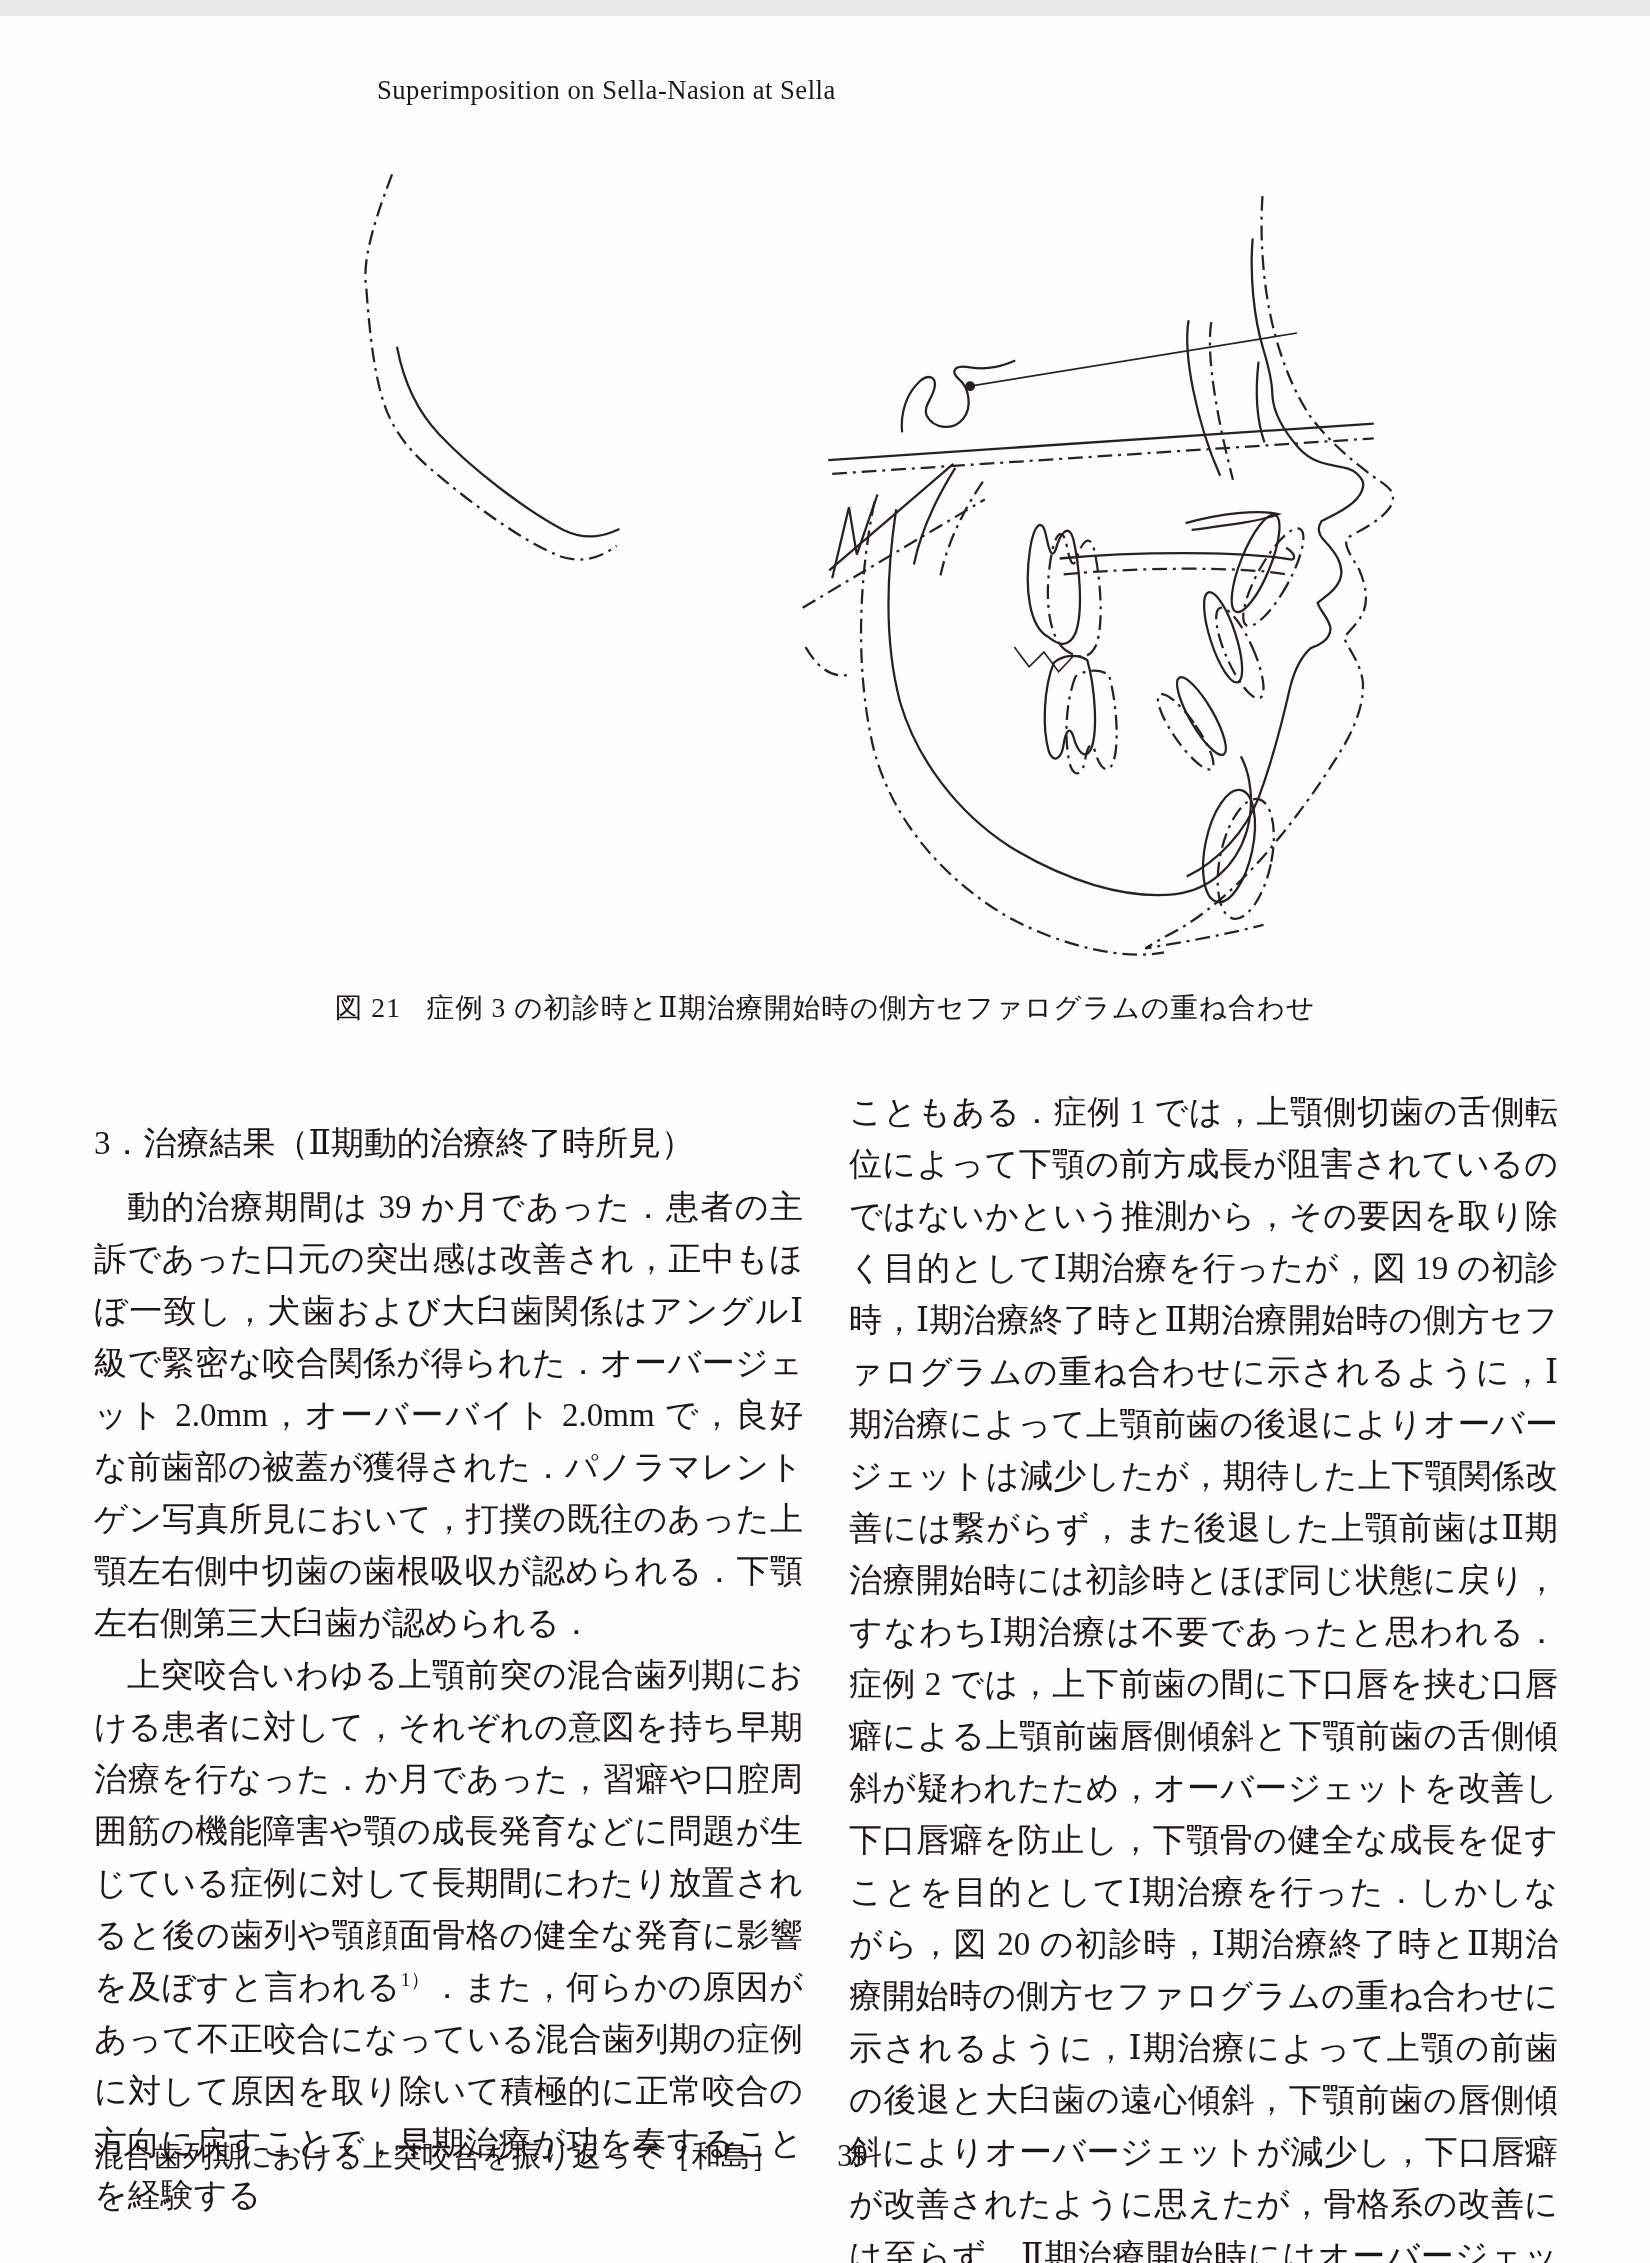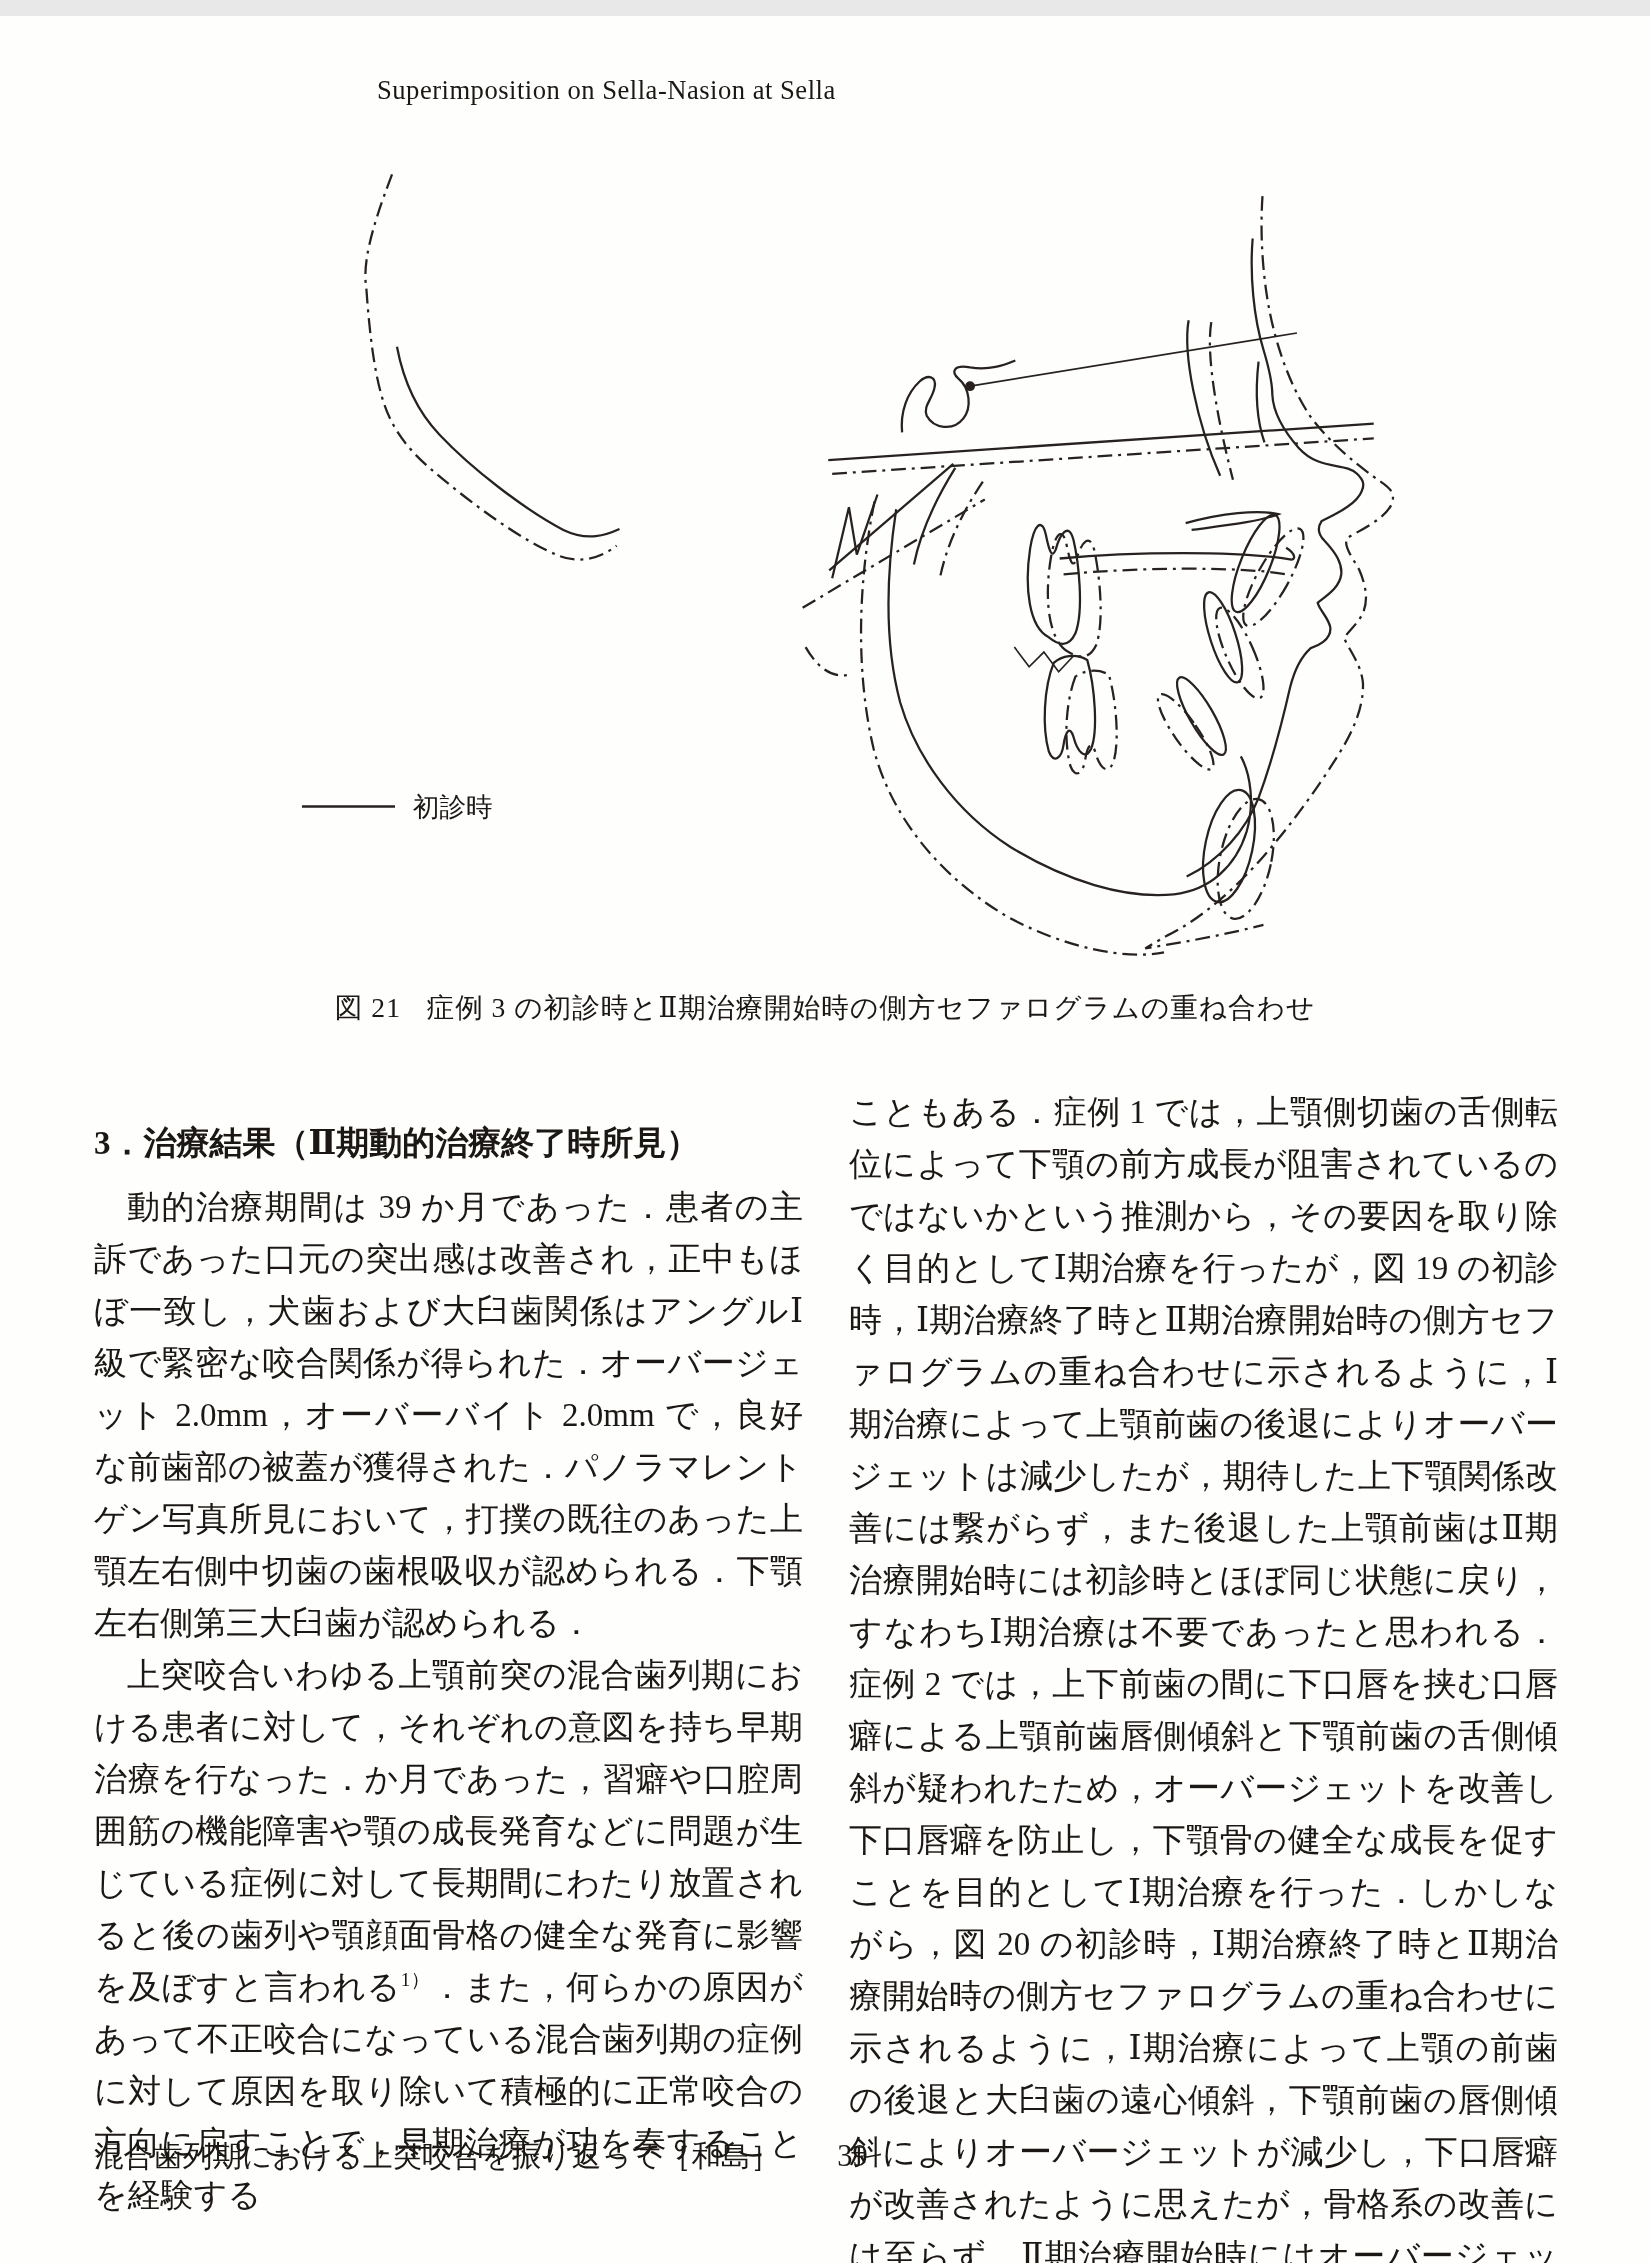--- a/index.html
+++ b/index.html
@@ -24,21 +24,21 @@
   .legend-label{font-size:26.6px;margin-left:15.8px;white-space:nowrap;}
   .figure-caption{
     position:absolute;left:0;top:973px;width:1650px;
     text-align:center;font-size:27.6px;letter-spacing:1px;
   }
   .cap-label{margin-right:25.6px;}
   .column{position:absolute;font-size:33px;line-height:52px;text-align:justify;}
   .col-left{left:94px;top:1101px;width:709px;}
   .col-right{left:849px;top:1070px;width:709px;}
   .column p{margin:0;text-indent:1em;}
-  h2.sec{font-size:33px;line-height:52px;font-weight:bold;margin:0 0 11.8px 0;}
+  h2.sec{font-size:33px;line-height:52px;font-weight:normal;margin:0 0 11.8px 0;}
   h2.sec2{margin:37px 0 23.6px 0;}
   sup.ref{font-size:0.58em;vertical-align:super;line-height:0;}
   .footer{
     position:absolute;left:94px;top:2120px;width:1465px;
     font-size:29.6px;
   }
   .page-num{display:inline-block;margin-left:57px;font-size:30.5px;}
   .ink{stroke:#272220;fill:none;}
   .w1{stroke-width:1.7;}
   .w2{stroke-width:2.3;}
@@ -116,26 +116,20 @@
 
         <ellipse class="ink w2 dd" cx="1023" cy="469" rx="16" ry="56" transform="rotate(29 1023 469)"></ellipse>
         <ellipse class="ink w2 dd" cx="989" cy="546" rx="14" ry="50" transform="rotate(-24 989 546)"></ellipse>
         <ellipse class="ink w2 dd" cx="934" cy="626" rx="12" ry="46" transform="rotate(-35 934 626)"></ellipse>
 
         <ellipse class="ink w2 dd" cx="995" cy="755" rx="26" ry="62" transform="rotate(12 995 755)"></ellipse>
       </g>
     </svg>
 
     <div class="legend" style="position:absolute;left:34px;top:672px;">
-      <div class="legend-row">
-        <svg class="legend-sample" viewBox="0 0 98 40">
-          <line x1="2" y1="20" x2="96" y2="20" stroke="#272220" stroke-width="2.6"></line>
-        </svg>
-        <span class="legend-label">初診時</span>
-      </div>
     </div>
   </div>
 
   <div class="figure-caption">
     <span class="cap-label">図 21</span><span>症例 3 の初診時とⅡ期治療開始時の側方セファログラムの重ね合わせ</span>
   </div>
 
   <div class="column col-left">
     <h2 class="sec">3．治療結果（Ⅱ期動的治療終了時所見）</h2>
     <p>動的治療期間は 39 か月であった．患者の主訴であった口元の突出感は改善され，正中もほぼ一致し，犬歯および大臼歯関係はアングルⅠ級で緊密な咬合関係が得られた．オーバージェット 2.0mm，オーバーバイト 2.0mm で，良好な前歯部の被蓋が獲得された．パノラマレントゲン写真所見において，打撲の既往のあった上顎左右側中切歯の歯根吸収が認められる．下顎左右側第三大臼歯が認められる．</p>

